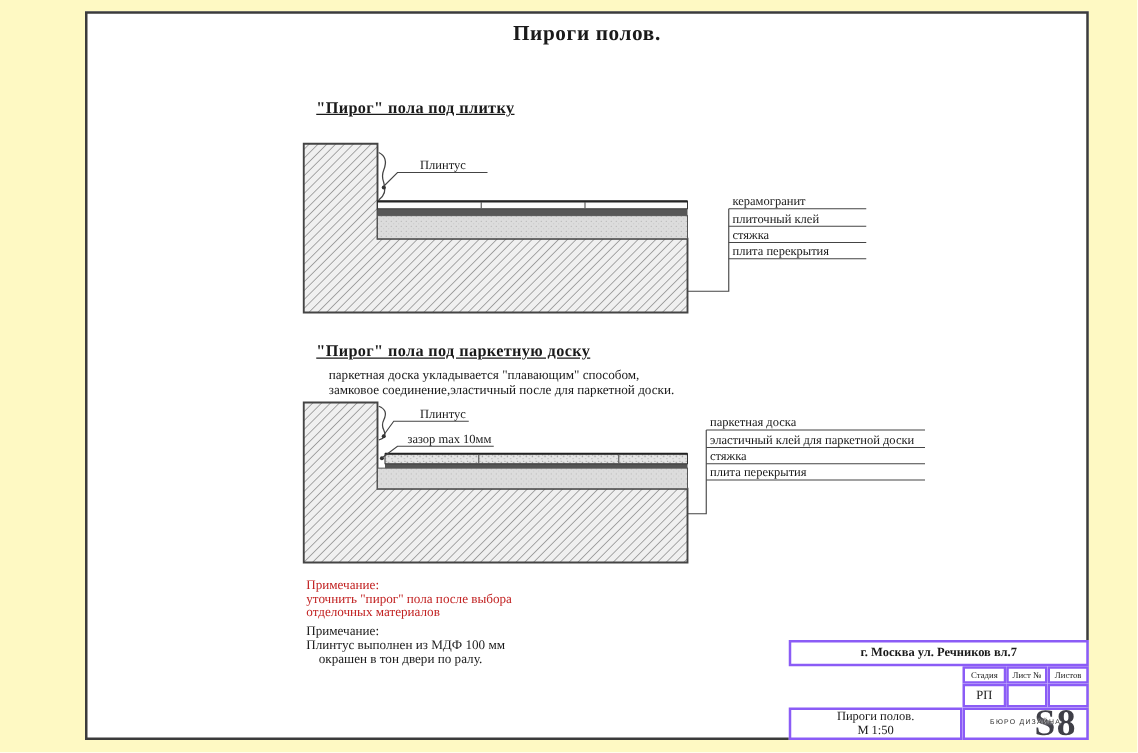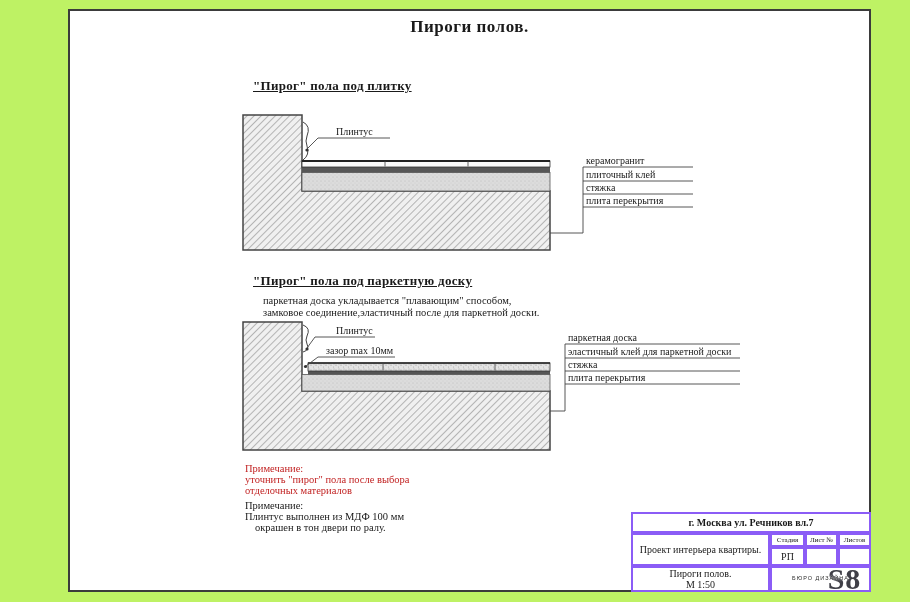--- a/index.html
+++ b/index.html
@@ -1,16 +1,16 @@
 <!DOCTYPE html>
 <html><head>
 <meta charset="utf-8">
 <style>
   html,body{margin:0;padding:0;background:#ffffff;}
-  #page{position:relative;width:910px;height:602px;background:#bef264;overflow:hidden;
+  #page{position:relative;width:910px;height:602px;background:#fef9c3;overflow:hidden;
         font-family:"Liberation Serif","DejaVu Serif",serif;color:#1a1a1a;}
   .frame{position:absolute;left:68px;top:9px;width:803px;height:583px;
          border:2px solid #3b3b3b;box-sizing:border-box;background:#fff;}
   .main-title{position:absolute;left:68px;top:17px;width:803px;text-align:center;
               font-size:17px;font-weight:bold;letter-spacing:.5px;}
   .sec-heading{position:absolute;font-size:13px;font-weight:bold;text-decoration:underline;
                letter-spacing:.3px;}
   .desc-line{position:absolute;font-size:10.5px;}
   .note-line{position:absolute;font-size:10.5px;}
   .red{color:#c22323;}
@@ -142,21 +142,20 @@
   <div class="note-line red" style="left:245px;top:474px;">уточнить "пирог" пола после выбора</div>
   <div class="note-line red" style="left:245px;top:485px;">отделочных материалов</div>
 
   <div class="note-line" style="left:245px;top:500px;">Примечание:</div>
   <div class="note-line" style="left:245px;top:511px;">Плинтус выполнен из МДФ 100 мм</div>
   <div class="note-line" style="left:255px;top:522px;">окрашен в тон двери по ралу.</div>
 
 
   <div class="tb-cell tb-med tb-bold" style="left:631px;top:512px;width:240px;height:21px;">г. Москва ул. Речников вл.7</div>
 
-  <div class="tb-cell tb-med" style="left:631px;top:533px;width:139px;height:33px;">Проект интерьера квартиры.</div>
 
   <div class="tb-cell tb-small" style="left:770px;top:533px;width:35px;height:14px;">Стадия</div>
   <div class="tb-cell tb-small" style="left:805px;top:533px;width:33px;height:14px;">Лист №</div>
   <div class="tb-cell tb-small" style="left:838px;top:533px;width:33px;height:14px;">Листов</div>
 
   <div class="tb-cell tb-med" style="left:770px;top:547px;width:35px;height:19px;">РП</div>
   <div class="tb-cell" style="left:805px;top:547px;width:33px;height:19px;"></div>
   <div class="tb-cell" style="left:838px;top:547px;width:33px;height:19px;"></div>
 
   <div class="tb-cell tb-med" style="left:631px;top:566px;width:139px;height:26px;flex-direction:column;line-height:1.15;">

